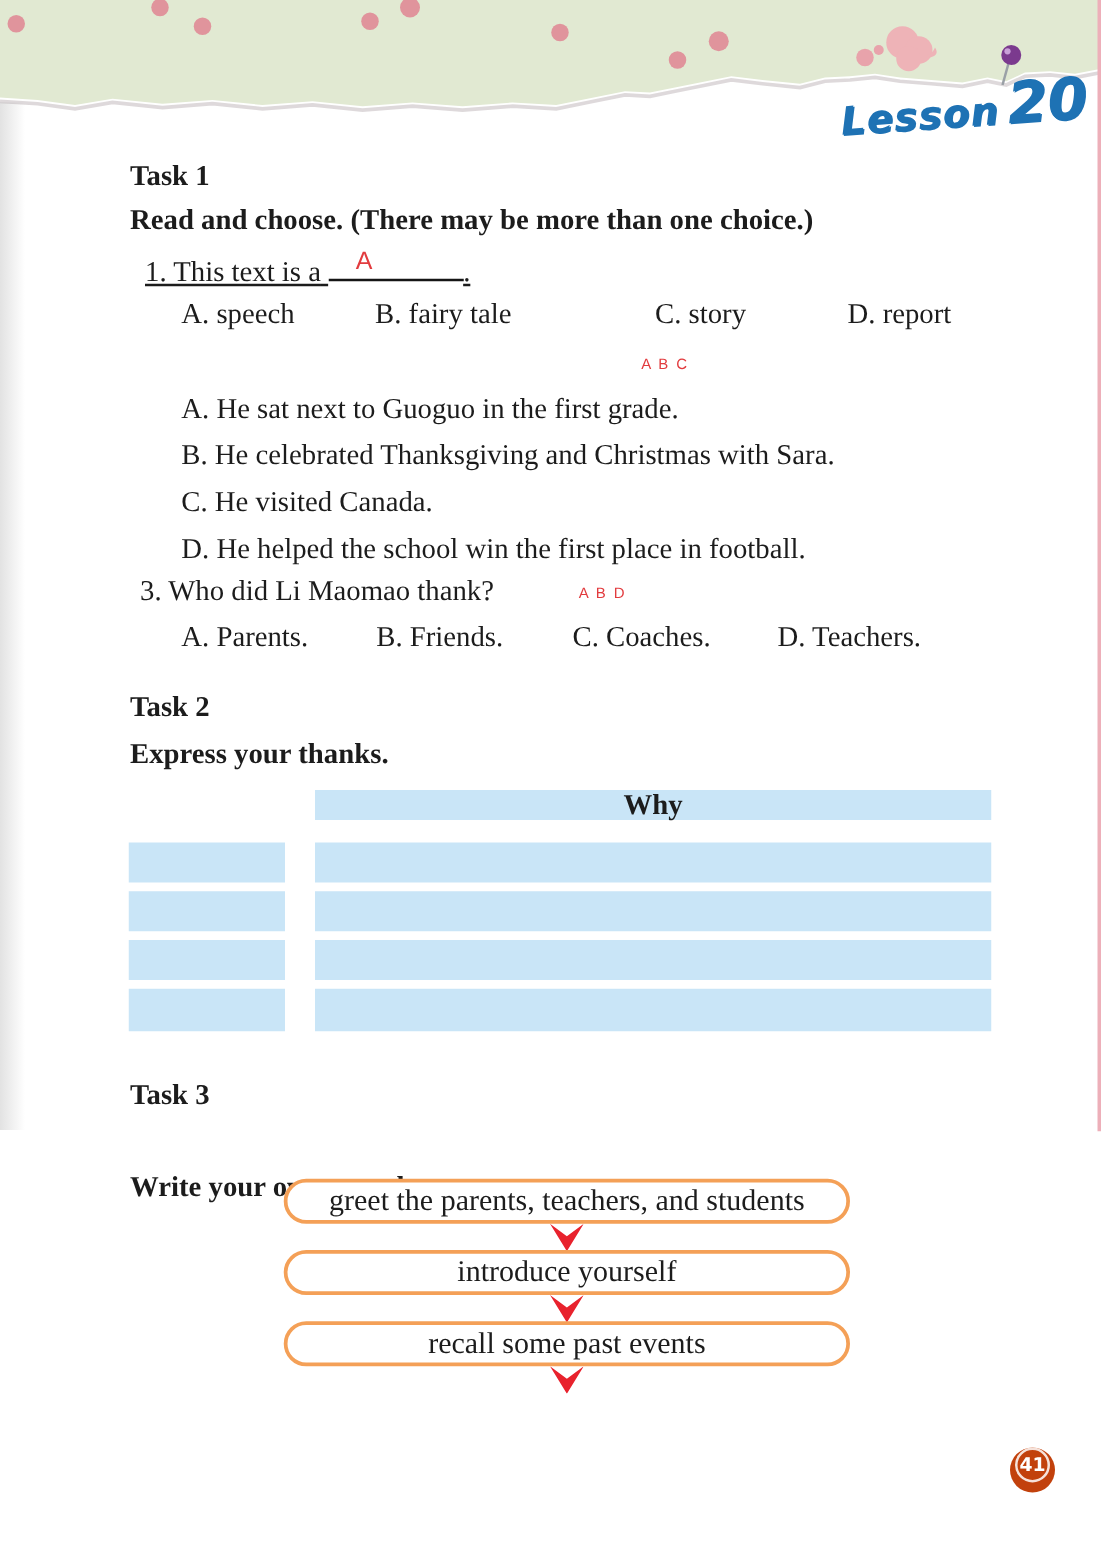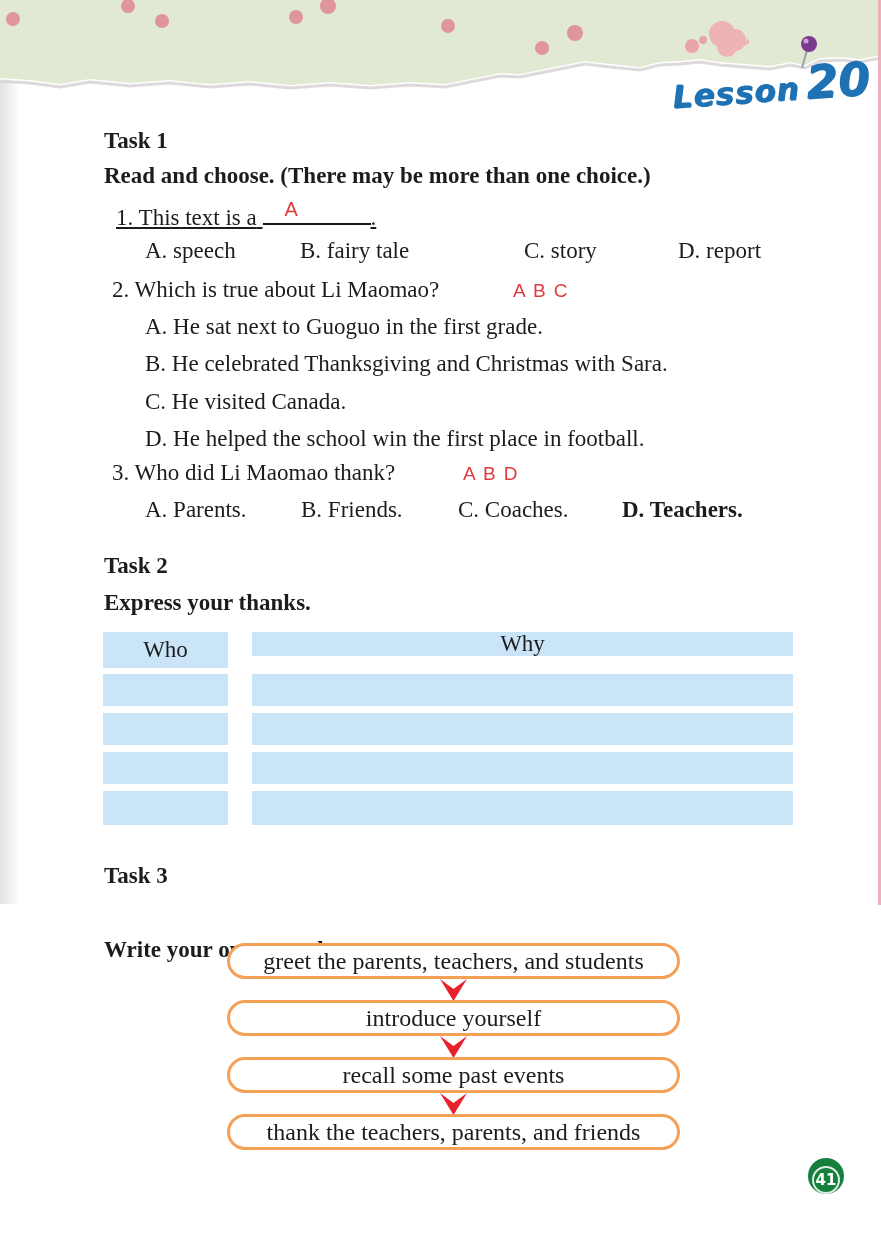--- a/index.html
+++ b/index.html
@@ -16,38 +16,38 @@
   #lesson-title .num{font-size:46px;font-style:italic;margin-left:7px;
                      text-shadow:1px 1px 0 #1e72b4;}
   
   #edge-left{left:0;top:82px;width:20px;height:822px;
              background:linear-gradient(to right, rgba(160,160,160,.30), rgba(255,255,255,0));}
   #edge-right{right:0;top:0;width:3px;height:905px;background:#edafb9;}
   
   .t{position:absolute;font-size:23px;line-height:28px;white-space:nowrap;}
   .bold{font-weight:bold;}
   .ans{position:absolute;color:#e23b3e;font-family:"Liberation Sans", sans-serif;
-       font-size:19px;line-height:24px;white-space:nowrap;word-spacing:3px;}
+       font-size:12px;line-height:24px;white-space:nowrap;word-spacing:3px;}
   .blank{display:inline-block;width:108px;border-bottom:2px solid #151515;
          vertical-align:baseline;position:relative;height:24px;}
   .blank .ansin{position:absolute;left:22px;bottom:0;color:#e23b3e;
                 font-family:"Liberation Sans", sans-serif;font-size:20px;}
   
   .cell{position:absolute;background:#c9e5f7;}
   .cell.hdr{display:flex;align-items:center;justify-content:center;font-size:23px;}
   
   .flowbox{position:absolute;left:227px;width:453px;height:36px;box-sizing:border-box;
            border:3px solid #f4a057;border-radius:19px;background:#ffffff;
            display:flex;align-items:center;justify-content:center;
            font-size:24px;white-space:nowrap;}
   .flowarrow{position:absolute;left:440px;width:27px;height:22px;background:#e8222d;
              clip-path:polygon(0% 0%, 50% 45%, 100% 0%, 50% 100%);}
   
   #page-badge{position:absolute;left:808px;top:1158px;width:36px;height:36px;border-radius:50%;
-              background:#15803d;display:flex;align-items:flex-end;justify-content:center;}
+              background:#c2410c;display:flex;align-items:flex-start;justify-content:center;}
   #page-badge .ring{width:28px;height:28px;border-radius:50%;border:2px solid rgba(255,255,255,.85);
               box-sizing:border-box;display:flex;align-items:center;justify-content:center;}
   #page-badge .num{color:#ffffff;font-family:"DejaVu Sans", sans-serif;
               font-weight:bold;font-size:15px;}
 </style>
 </head>
 <body>
 
 <div id="page">
 
@@ -91,59 +91,56 @@
 
   <div class="t" style="left:116px;top:199px;text-decoration:underline;">
     <span>1. This text is a</span>
     <span class="blank"><span class="ansin">A</span></span><span>.</span>
   </div>
   <div class="t" style="left:145px;top:237px;">A. speech</div>
   <div class="t" style="left:300px;top:237px;">B. fairy tale</div>
   <div class="t" style="left:524px;top:237px;">C. story</div>
   <div class="t" style="left:678px;top:237px;">D. report</div>
 
-  <div class="t" style="left:112px;top:276px;">2. Which is true about Li Maomao?</div>
   <div class="ans" style="left:513px;top:279px;">A B C</div>
   <div class="t" style="left:145px;top:313px;">A. He sat next to Guoguo in the first grade.</div>
   <div class="t" style="left:145px;top:350px;">B. He celebrated Thanksgiving and Christmas with Sara.</div>
   <div class="t" style="left:145px;top:388px;">C. He visited Canada.</div>
   <div class="t" style="left:145px;top:425px;">D. He helped the school win the first place in football.</div>
 
   <div class="t" style="left:112px;top:459px;">3. Who did Li Maomao thank?</div>
   <div class="ans" style="left:463px;top:462px;">A B D</div>
   <div class="t" style="left:145px;top:496px;">A. Parents.</div>
   <div class="t" style="left:301px;top:496px;">B. Friends.</div>
   <div class="t" style="left:458px;top:496px;">C. Coaches.</div>
-  <div class="t" style="left:622px;top:496px;font-weight:bold;">D. Teachers.</div>
+  <div class="t" style="left:622px;top:496px;">D. Teachers.</div>
 
   <div class="t bold" style="left:104px;top:552px;">Task 2</div>
   <div class="t bold" style="left:104px;top:589px;">Express your thanks.</div>
 
-  <div class="cell hdr" style="left:103px;top:632px;width:125px;height:36px;">Who</div>
-  <div class="cell hdr" style="left:252px;top:632px;width:541px;height:24px;">Why</div>
+  <div class="cell hdr" style="left:252px;top:632px;width:541px;height:24px;font-weight:bold;">Why</div>
 
   <div class="cell" style="left:103px;top:674px;width:125px;height:32px;"></div>
   <div class="cell" style="left:252px;top:674px;width:541px;height:32px;"></div>
   <div class="cell" style="left:103px;top:713px;width:125px;height:32px;"></div>
   <div class="cell" style="left:252px;top:713px;width:541px;height:32px;"></div>
   <div class="cell" style="left:103px;top:752px;width:125px;height:32px;"></div>
   <div class="cell" style="left:252px;top:752px;width:541px;height:32px;"></div>
   <div class="cell" style="left:103px;top:791px;width:125px;height:34px;"></div>
   <div class="cell" style="left:252px;top:791px;width:541px;height:34px;"></div>
 
   <div class="t bold" style="left:104px;top:862px;">Task 3</div>
   <div class="t bold" style="left:104px;top:936px;font-family:Liberation Serif, serif;">Write your own speech.</div>
 
   <div class="flowbox" style="top:943px;">greet the parents, teachers, and students</div>
   <div class="flowarrow" style="top:979px;"></div>
   <div class="flowbox" style="top:1000px;">introduce yourself</div>
   <div class="flowarrow" style="top:1036px;"></div>
   <div class="flowbox" style="top:1057px;">recall some past events</div>
   <div class="flowarrow" style="top:1093px;"></div>
-  <div class="flowbox" style="top:1114px;">thank the teachers, parents, and friends</div>
 
   <div id="page-badge">
     <div class="ring">
       <span class="num">41</span>
     </div>
   </div>
 
 </div>
 
 </body></html>

